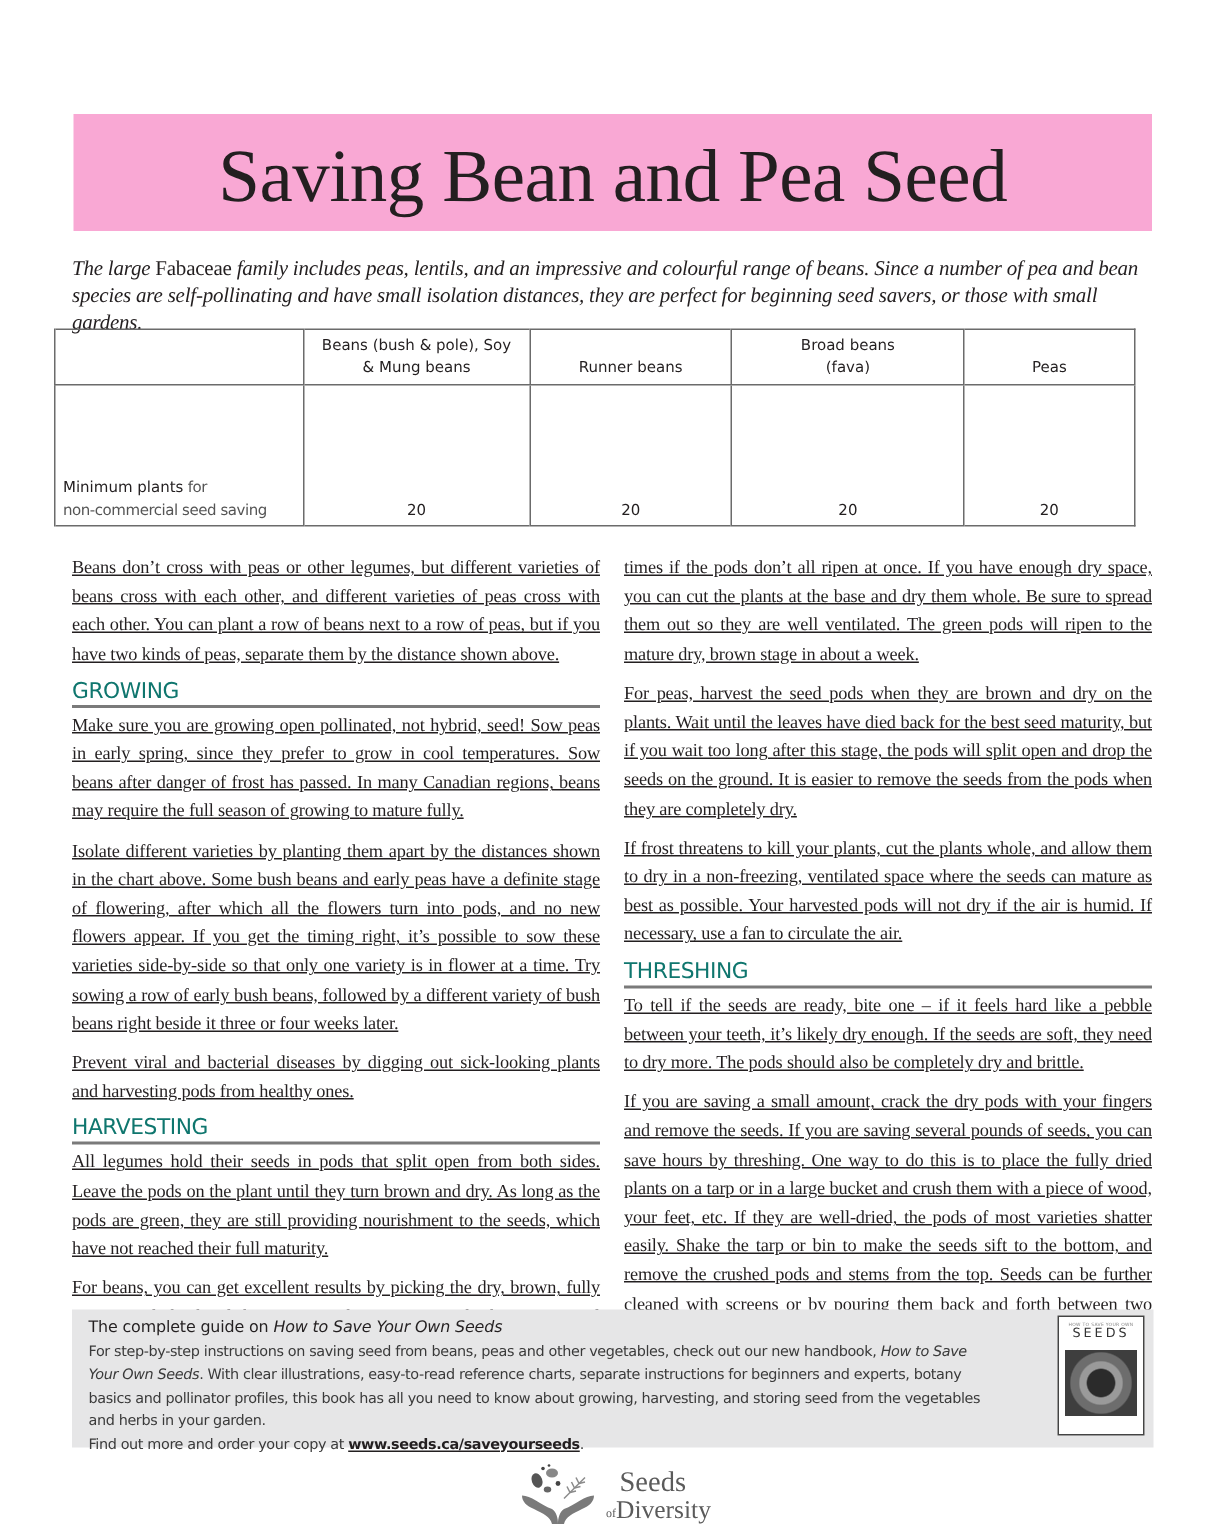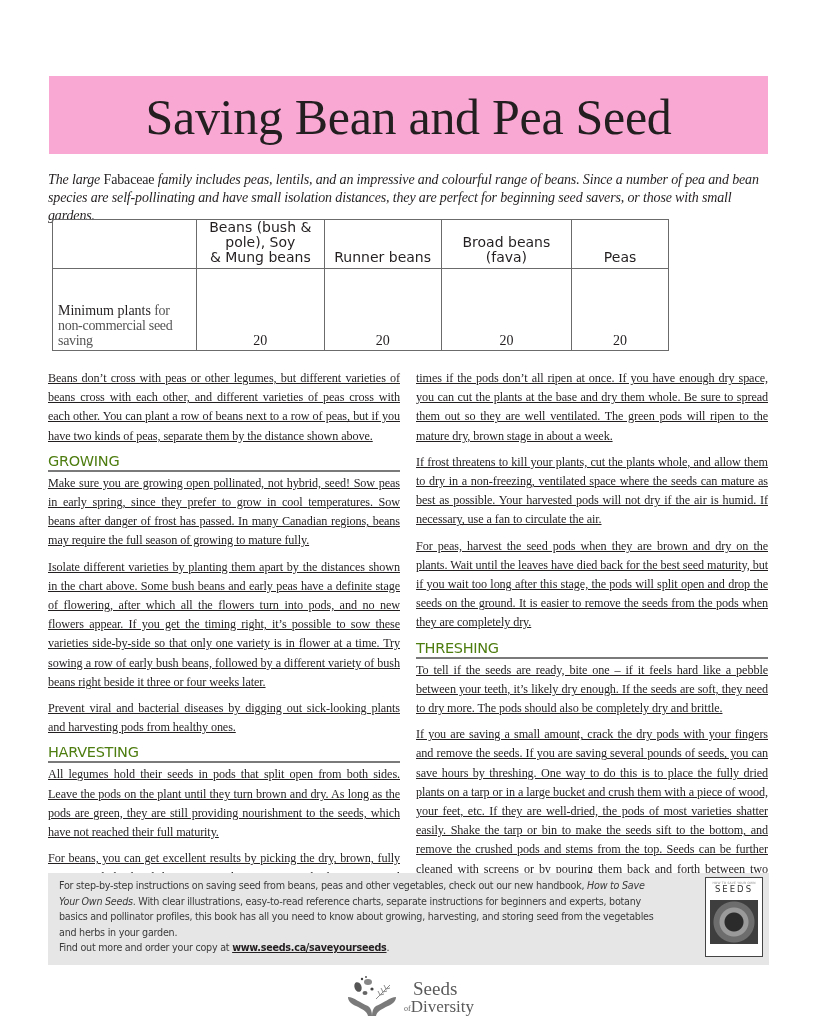--- a/index.html
+++ b/index.html
@@ -18,51 +18,51 @@
   }
 
   .intro {
     position: absolute; left: 48px; top: 171px; width: 720px;
     font-style: italic; font-size: 14px; line-height: 18px; color: #231f20;
     letter-spacing: -0.15px;
   }
   .intro .upright { font-style: normal; }
 
   table.specs {
-    position: absolute; left: 52px; top: 219px; width: 617px; height: 132px;
+    position: absolute; left: 36px; top: 219px; width: 721px; height: 132px;
     border-collapse: collapse; border: 1.3px solid #6b6b6b;
-    font-family: "DejaVu Sans", sans-serif; font-size: 14px; color: #231f20;
+    font-family: "DejaVu Sans", sans-serif; font-size: 10px; color: #231f20;
   }
   table.specs th, table.specs td { border-left: 1.3px solid #6b6b6b; }
   table.specs thead th {
     font-weight: normal; text-align: center; vertical-align: bottom;
     padding: 0 4px 3px 4px; height: 37px; line-height: 15px;
     border-bottom: 1.3px solid #6b6b6b;
   }
-  table.specs tbody td { text-align: center; vertical-align: bottom; line-height: 15px; padding: 0 4px 2px 4px; font-family: Liberation Serif, serif; }
+  table.specs tbody td { text-align: center; vertical-align: bottom; line-height: 15px; padding: 0 4px 2px 4px; }
   table.specs tbody td.label { text-align: left; padding-left: 5px; }
   .lbl-strong { font-weight: normal; color: #231f20; }
   .lbl-weak { color: #555; font-weight: normal; letter-spacing: -0.3px; }
   .col0 { width: 166px; }
   .col1 { width: 151px; }
   .col2 { width: 135px; }
   .col3 { width: 155px; }
   .col4 { width: 114px; }
 
   .column {
     position: absolute; top: 369px; width: 352px;
     font-size: 12.2px; line-height: 19.2px; text-align: justify; color: #231f20;
     letter-spacing: -0.1px;
   }
   .col-left { left: 48px; }
   .col-right { left: 416px; }
   .column p { margin-bottom: 7px; text-decoration: underline; }
   .column h2 {
     font-family: "DejaVu Sans", sans-serif; font-weight: normal; font-size: 14.5px;
-    letter-spacing: -0.3px; color: #4d7c0f; line-height: 17px; margin-top: 5px;
+    letter-spacing: -0.3px; color: #0f766e; line-height: 17px; margin-top: 5px;
     border-bottom: 2px solid #7a7a7a; padding-bottom: 0px; margin-bottom: 2px;
   }
   .pods { display: inline-block; vertical-align: middle; margin-left: 4px; }
 
   .promo {
     position: absolute; left: 48px; top: 873px; width: 721px; height: 92px;
     background: #e6e6e7;
     font-family: "DejaVu Sans", sans-serif; font-size: 9.6px; line-height: 15.5px; color: #3a3a3a;
     padding: 5px 110px 0 11px;
   }
@@ -131,37 +131,38 @@
   <p>Make sure you are growing open pollinated, not hybrid, seed! Sow peas in early spring, since they prefer to grow in cool temperatures.  Sow beans after danger of frost has passed. In many Canadian regions, beans may require the full season of growing to mature fully.</p>
   <p>Isolate different varieties by planting them apart by the distances shown in the chart above. Some bush beans and early peas have a definite stage of flowering, after which all the flowers turn into pods, and no new flowers appear. If you get the timing right, it’s possible to sow these varieties side-by-side so that only one variety is in flower at a time. Try sowing a row of early bush beans, followed by a different variety of bush beans right beside it three or four weeks later.</p>
   <p>Prevent viral and bacterial diseases by digging out sick-looking plants and harvesting pods from healthy ones.</p>
   <h2>HARVESTING</h2>
   <p>All legumes hold their seeds in pods that split open from both sides. Leave the pods on the plant until they turn brown and dry. As long as the pods are green, they are still providing nourishment to the seeds, which have not reached their full maturity.</p>
   <p style="text-align-last: justify;">For beans, you can get excellent results by picking the dry, brown, fully mature pods by hand, but you may have to repeat the harvest several</p>
 </div>
 
 <div class="column col-right">
   <p>times if the pods don’t all ripen at once. If you have enough dry space, you can cut the plants at the base and dry them whole. Be sure to spread them out so they are well ventilated. The green pods will ripen to the mature dry, brown stage in about a week.</p>
+  <p>For peas, harvest the seed pods when they are brown and dry on the plants. Wait until the leaves have died back for the best seed maturity, but if you wait too long after this stage, the pods will split open and drop the seeds on the ground. It is easier to remove the seeds from the pods when they are completely dry.</p>
   <p>If frost threatens to kill your plants, cut the plants whole, and allow them to dry in a non-freezing, ventilated space where the seeds can mature as best as possible. Your harvested pods will not dry if the air is humid. If necessary, use a fan to circulate the air.</p>
-  <p>For peas, harvest the seed pods when they are brown and dry on the plants. Wait until the leaves have died back for the best seed maturity, but if you wait too long after this stage, the pods will split open and drop the seeds on the ground. It is easier to remove the seeds from the pods when they are completely dry.</p>
   <h2>THRESHING</h2>
   <p>To tell if the seeds are ready, bite one – if it feels hard like a pebble between your teeth, it’s likely dry enough. If the seeds are soft, they need to dry more. The pods should also be completely dry and brittle.</p>
   <p><span>If you are saving a small amount, crack the dry pods with your fingers and remove the seeds. If you are saving several pounds of seeds, you can save hours by threshing. One way to do this is to place the fully dried plants on a tarp or in a large bucket and crush them with a piece of wood, your feet, etc. If they are well-dried, the pods of most varieties shatter easily. Shake the tarp or bin to make the seeds sift to the bottom, and remove the crushed pods and stems from the top. Seeds can be further cleaned with screens or by pouring them back and forth between two buckets in the airstream of an electric fan.</span><span class="pods"><svg width="32" height="10" viewBox="0 0 32 10">
           <g fill="#231f20">
             <path d="M1 7 C2 3 6 1 9 2 C10 5 8 8 4 9 C2 9 1 8 1 7Z"></path>
             <circle cx="4" cy="6" r="2.3"></circle>
             <path d="M11 7 C12 3 16 1 19 2 C20 5 18 8 14 9 C12 9 11 8 11 7Z"></path>
             <circle cx="14" cy="6" r="2.3"></circle>
             <path d="M21 7 C22 3 26 1 29 2 C30 5 28 8 24 9 C22 9 21 8 21 7Z"></path>
             <circle cx="24" cy="6" r="2.3"></circle>
           </g>
         </svg></span></p>
 </div>
 
 <div class="promo">
+  <div class="promo-title"><span>The complete guide on </span><i>How to Save Your Own Seeds</i></div>
   <div class="promo-body"><span>For step-by-step instructions on saving seed from beans, peas and other vegetables, check out our new handbook, </span><i>How to Save Your Own Seeds</i><span>. With clear illustrations, easy-to-read reference charts, separate instructions for beginners and experts, botany basics and pollinator profiles, this book has all you need to know about growing, harvesting, and storing seed from the vegetables and herbs in your garden.</span><br><span>Find out more and order your copy at </span><a>www.seeds.ca/saveyourseeds</a><span>.</span></div>
 </div>
 
 <div class="book">
   <div class="b-small">HOW TO SAVE YOUR OWN</div>
   <div class="b-title">SEEDS</div>
   <div class="b-sub">&nbsp;</div>
   <div class="b-img"></div>
   <div class="b-foot">&nbsp;</div>
 </div>

